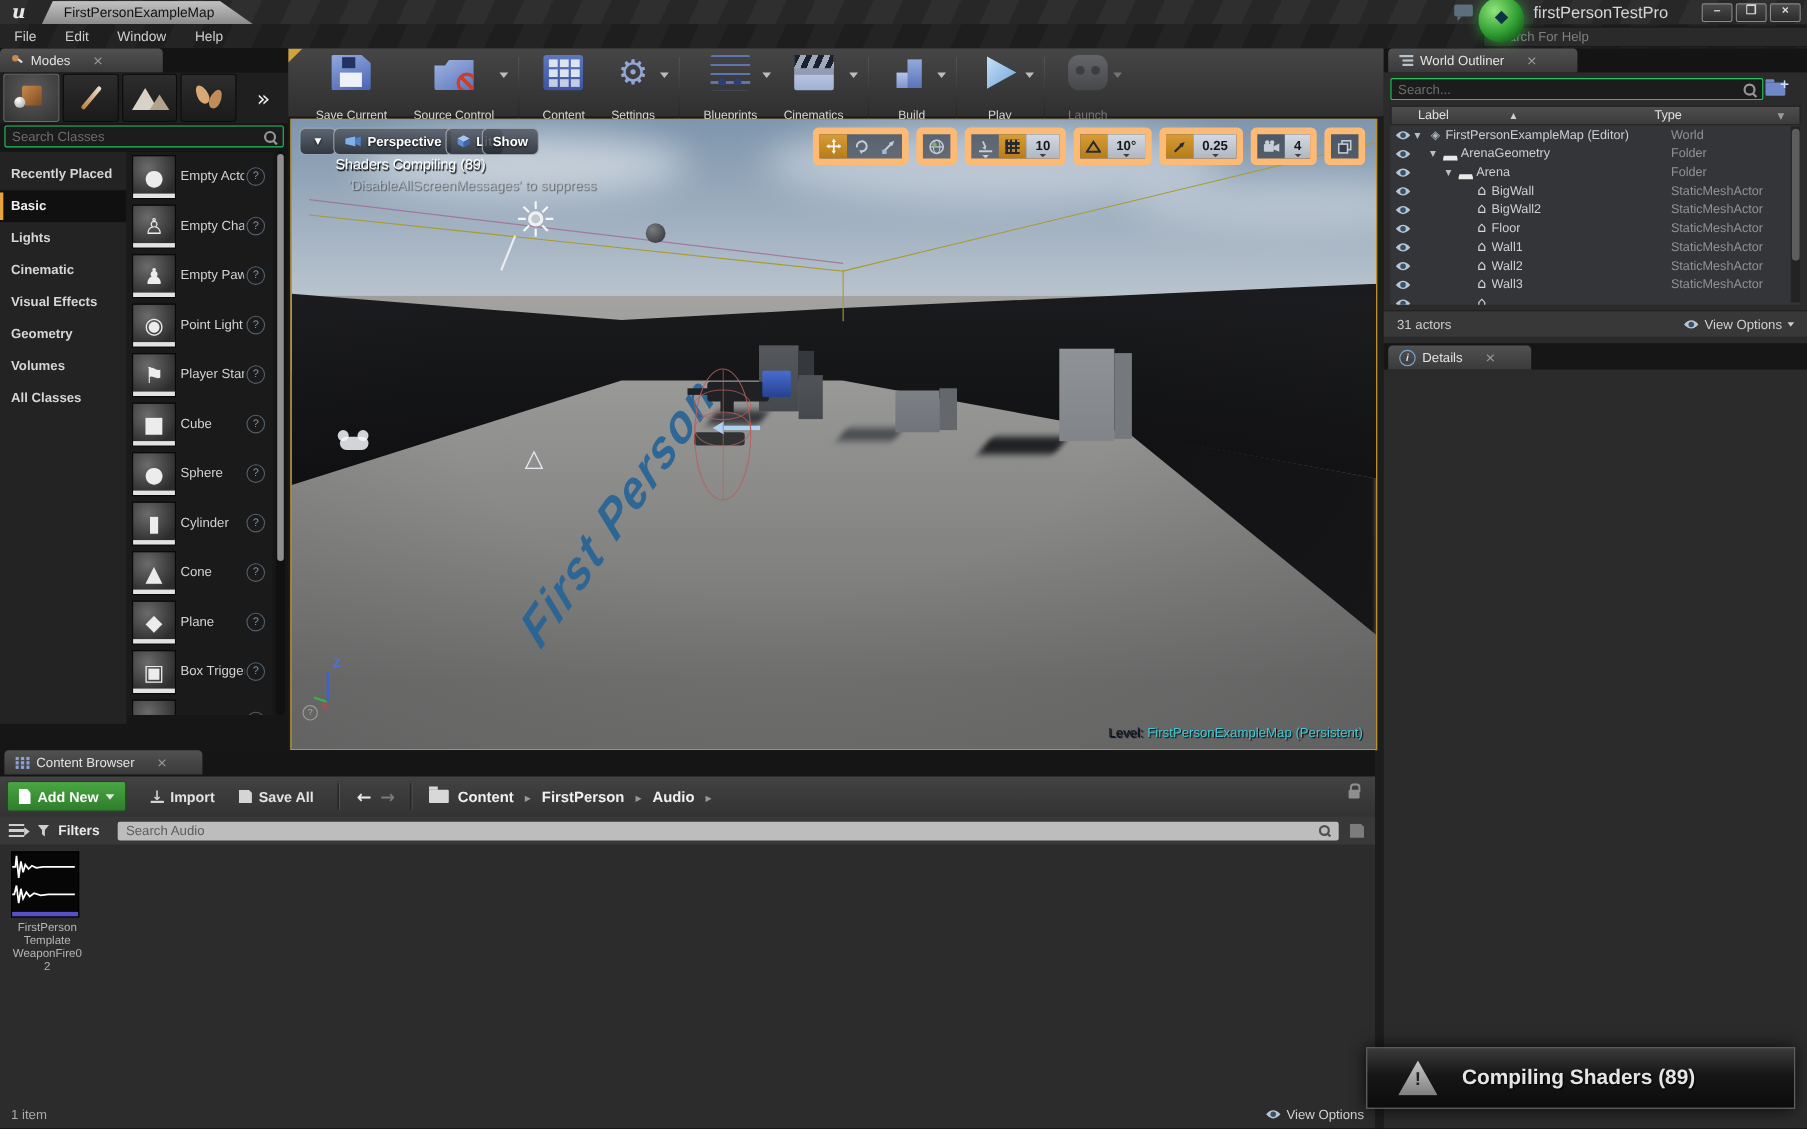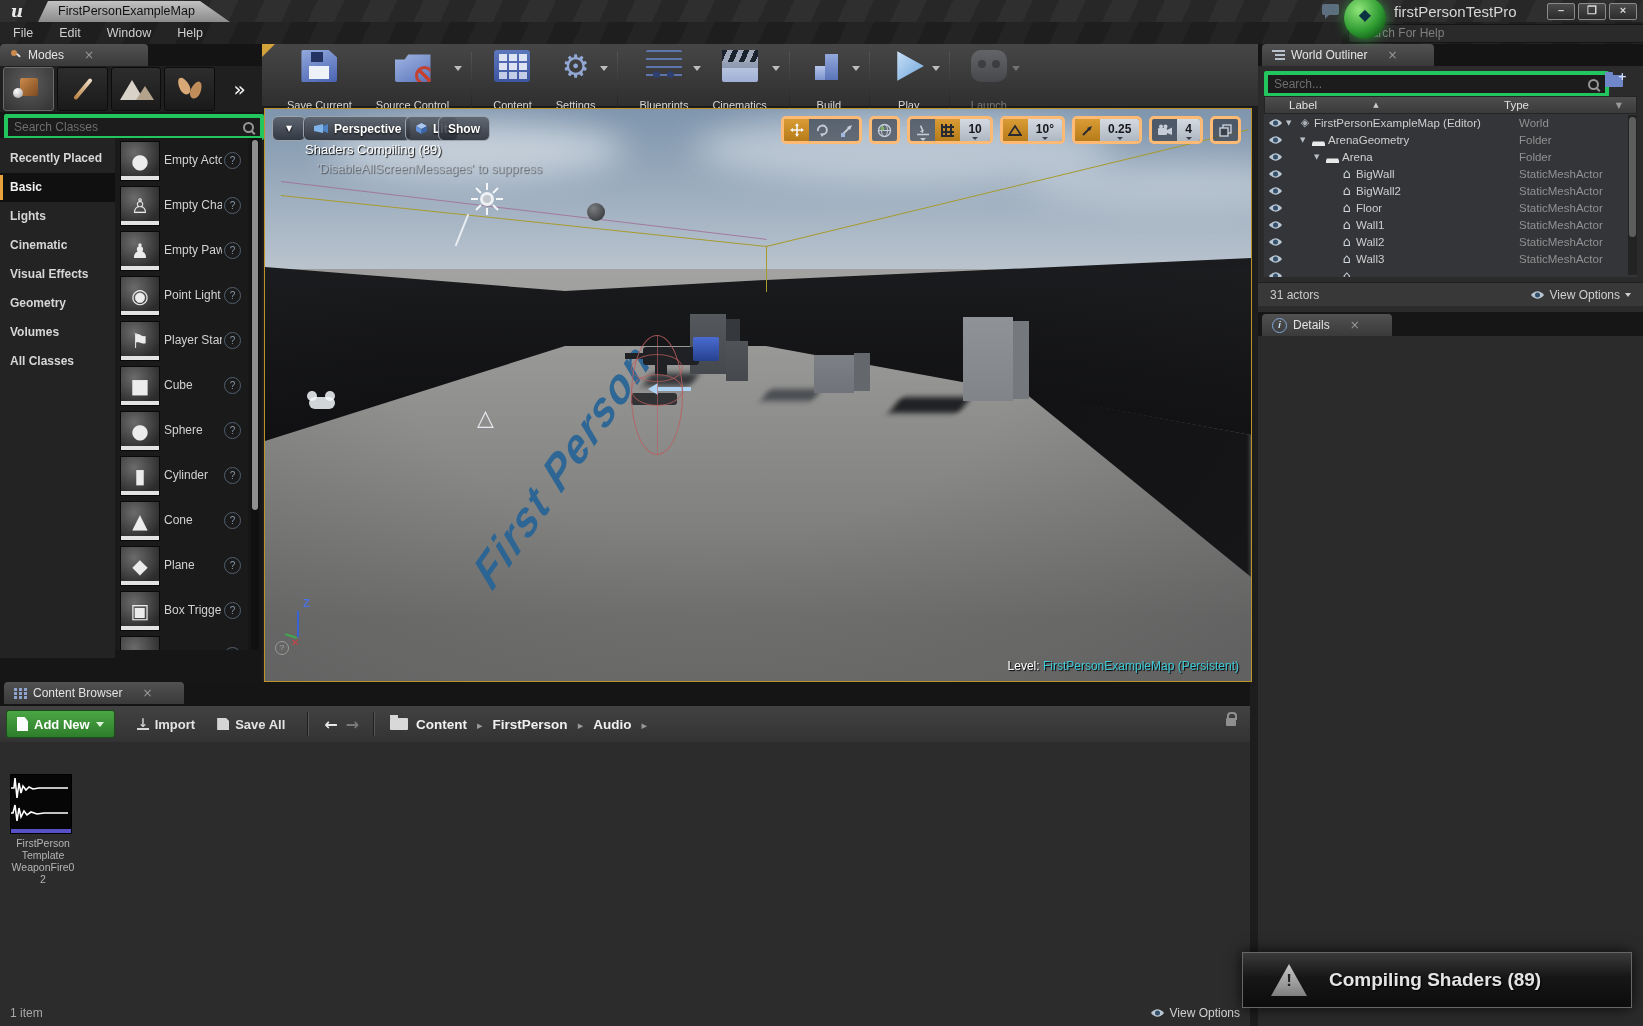--- a/index.html
+++ b/index.html
@@ -48,21 +48,21 @@
   .tile-cube{position:absolute;left:16px;top:10px;width:18px;height:18px;background:linear-gradient(135deg,#c98a4b,#7e4a20);border-radius:2px;}
   .tile-pin{position:absolute;left:9px;top:20px;width:10px;height:10px;background:radial-gradient(circle at 35% 30%,#fff,#9f9f9f);border-radius:50%;}
   .tile-brush{position:absolute;left:23px;top:8px;width:4px;height:26px;background:linear-gradient(#f0e0cf,#b97f3e);transform:rotate(40deg);border-radius:2px;}
   .tile-mt1{position:absolute;left:8px;top:12px;border-left:12px solid transparent;border-right:12px solid transparent;border-bottom:20px solid #d8d2c8;}
   .tile-mt2{position:absolute;left:24px;top:18px;border-left:9px solid transparent;border-right:9px solid transparent;border-bottom:14px solid #b3a38c;}
   .tile-leaf1,.tile-leaf2{position:absolute;width:10px;height:18px;background:#d8a877;border-radius:50% 50% 50% 50%/60% 60% 40% 40%;}
   .tile-leaf1{left:14px;top:9px;transform:rotate(-28deg);}
   .tile-leaf2{left:26px;top:13px;transform:rotate(24deg);background:#c08c5a;}
   .tile-more{width:46px;height:42px;margin-left:2px;display:flex;align-items:center;justify-content:center;
     color:#f2f2f2;font-size:20px;}
-  .search-box{position:absolute;display:flex;align-items:center;background:#1c1c1c;border:4px solid #22c55e;
+  .search-box{position:absolute;display:flex;align-items:center;background:#1c1c1c;border:1px solid #22c55e;
     border-radius:2px;color:#6e6e6e;font-size:12px;padding:0 6px;justify-content:space-between;}
   .modes-search{left:4px;top:70px;width:240px;height:18px;}
   .modes-body{position:absolute;left:0;top:94px;width:262px;height:544px;background:#161616;}
   .cat-col{position:absolute;left:0;top:0;width:115px;height:520px;background:#232323;}
   .cat-row{position:relative;height:29px;line-height:29px;padding-left:10px;color:#d6d6d6;font-weight:bold;font-size:12px;}
   .cat-row[data-selected="true"]{background:#101010;color:#f0f0f0;}
   .cat-row[data-selected="true"]::before{content:"";position:absolute;left:0;top:2px;bottom:2px;width:3px;background:#e8a33d;}
   .items-col{position:absolute;left:115px;top:0;width:133px;height:512px;background:#1a1a1a;overflow:hidden;}
   .place-item{position:relative;height:45px;}
   .thumb{position:absolute;left:5px;top:3px;width:38px;height:38px;border:1px solid #090909;
@@ -147,24 +147,24 @@
   .gizmo .gline{position:absolute;left:6px;top:34px;width:12px;height:2px;background:#3fae4c;transform:rotate(18deg);}
   .gizmo .rstar{position:absolute;left:12px;top:36px;color:#d04040;font-size:10px;}
   .gizmo .qcirc{position:absolute;left:-4px;top:40px;width:12px;height:12px;border:1px solid #9a9a9a;border-radius:50%;
     color:#aaa;font-size:8px;text-align:center;line-height:12px;}
   .vp-btn{position:absolute;top:7px;height:23px;border:1px solid #9aa3ad;border-radius:6px;
     background:linear-gradient(rgba(86,92,102,.85),rgba(38,42,50,.88));color:#fff;font-weight:bold;font-size:12px;
     display:flex;align-items:center;gap:5px;padding:0 9px;text-shadow:0 1px 2px #000;}
   .vp-stats1{position:absolute;left:40px;top:33px;color:#fff;font-weight:normal;font-size:13px;text-shadow:1px 1px 1px #000;}
   .vp-stats2{position:absolute;left:52px;top:53px;color:rgba(205,210,216,.55);font-size:12.5px;text-shadow:1px 1px 1px rgba(0,0,0,.5);}
   .vp-level{position:absolute;right:12px;bottom:8px;font-size:12px;text-shadow:1px 1px 1px #000;}
-  .vp-level .pfx{color:#ffffff;padding-left:44px;}
+  .vp-level .pfx{color:#0f172a;padding-left:44px;}
   .vp-level .name{color:#3fc9d6;}
   .vp-tools{position:absolute;right:10px;top:7px;display:flex;gap:7px;align-items:flex-start;}
-  .pill{display:flex;border:3px solid #fdba74;border-radius:5px;overflow:hidden;background:rgba(44,50,60,.62);height:22px;}
+  .pill{display:flex;border:6px solid #fdba74;border-radius:5px;overflow:hidden;background:rgba(44,50,60,.62);height:22px;}
   .seg{width:25px;height:22px;display:flex;align-items:center;justify-content:center;position:relative;}
   .seg.active{background:linear-gradient(#d99c35,#b67c19);}
   .chip{position:relative;background:linear-gradient(#d4dae2,#aeb7c2);color:#15171a;font-weight:bold;font-size:12px;
     display:flex;align-items:center;padding:0 8px 3px 8px;}
   .chip::after{content:"";position:absolute;bottom:1px;left:50%;margin-left:-3px;border-left:3px solid transparent;border-right:3px solid transparent;border-top:3px solid #3c4046;}
   .gridico{width:13px;height:13px;background:
      repeating-linear-gradient(0deg,#272b31 0 2px,transparent 2px 4.3px),
      repeating-linear-gradient(90deg,#272b31 0 2px,transparent 2px 4.3px);}
   .segdd{position:absolute;bottom:0px;left:50%;margin-left:-3px;border-left:3px solid transparent;border-right:3px solid transparent;border-top:3px solid #c6cdd8;}
 
@@ -946,20 +946,33 @@
       <div class="cb-sep" style="margin:0 6px 0 10px;"></div>
       <div class="crumb-folder"></div>
       <div style="display:flex;align-items:center;">
 
       <span class="crumb crumb-item">Content</span>
           <span class="crumb crumb-item">FirstPerson</span>
           <span class="crumb crumb-item">Audio</span>
         </div>
       <div class="lock"></div>
     </div>
+    <div class="cb-filterrow">
+      <div class="src-ico"></div>
+      <div class="filters-lbl">
+        <span class="funnel"></span>
+        <span>Filters</span>
+        <span class="dd2" style="border-top-color:#cfcfcf;"></span>
+      </div>
+      <div class="cb-search">
+        <span>Search Audio</span>
+        <span class="mag2"></span>
+      </div>
+      <div class="savesearch"></div>
+    </div>
     <div class="cb-assets">
 
         <div class="asset-tile">
           <div class="asset-thumb">
             <svg width="58" height="52" viewBox="0 0 58 52">
               <polyline points="0,13 3,13 4,3 6,23 8,8 10,18 12,11 15,15 18,12 22,14 28,13 36,13 46,13 57,13" fill="none" stroke="#fff" stroke-width="1.6"></polyline>
               <polyline points="0,38 2,38 4,30 6,46 8,33 10,42 13,36 16,40 20,37 26,39 33,38 42,38 57,38" fill="none" stroke="#fff" stroke-width="1.6"></polyline>
             </svg>
             <div class="strip"></div>
           </div>

